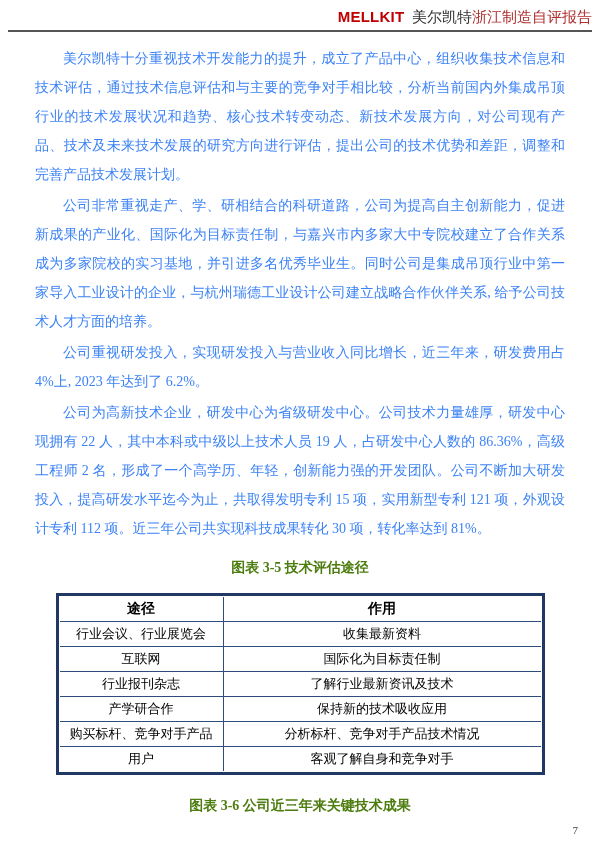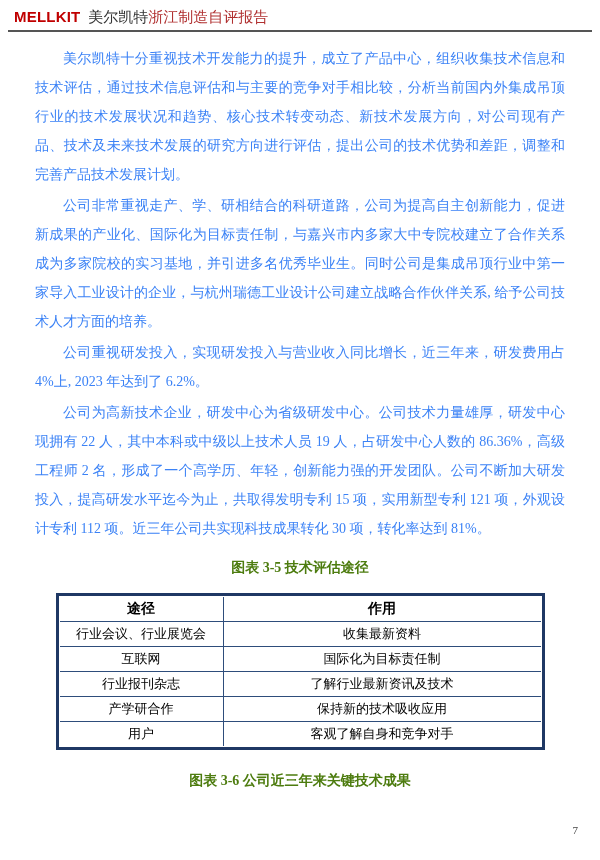--- a/index.html
+++ b/index.html
@@ -11,20 +11,21 @@
     color: #1a1a1a;
     overflow: hidden;
   }
   
   .page-header {
     margin: 0 8px;
     padding: 8px 0 3px 6px;
     border-bottom: 2px solid #555555;
     font-size: 15px;
     white-space: nowrap;
+    text-align: right;
   }
   .brand {
     font-family: "Liberation Sans", sans-serif;
     color: #C00000;
     font-weight: 600;
     letter-spacing: 0.2px;
   }
   .company { color: #333333; margin-left: 4px; }
   .doc-title { color: #B03030; }
   
@@ -123,20 +124,24 @@
         </tr>
         <tr>
           <td>行业报刊杂志</td>
           <td>了解行业最新资讯及技术</td>
         </tr>
         <tr>
           <td>产学研合作</td>
           <td>保持新的技术吸收应用</td>
         </tr>
         <tr>
+          <td>购买标杆、竞争对手产品</td>
+          <td>分析标杆、竞争对手产品技术情况</td>
+        </tr>
+        <tr>
           <td>用户</td>
           <td>客观了解自身和竞争对手</td>
         </tr>
       </tbody>
     </table>
   </div>
 
   <div class="fig-caption second">图表 3-6 公司近三年来关键技术成果</div>
 </div>
 

